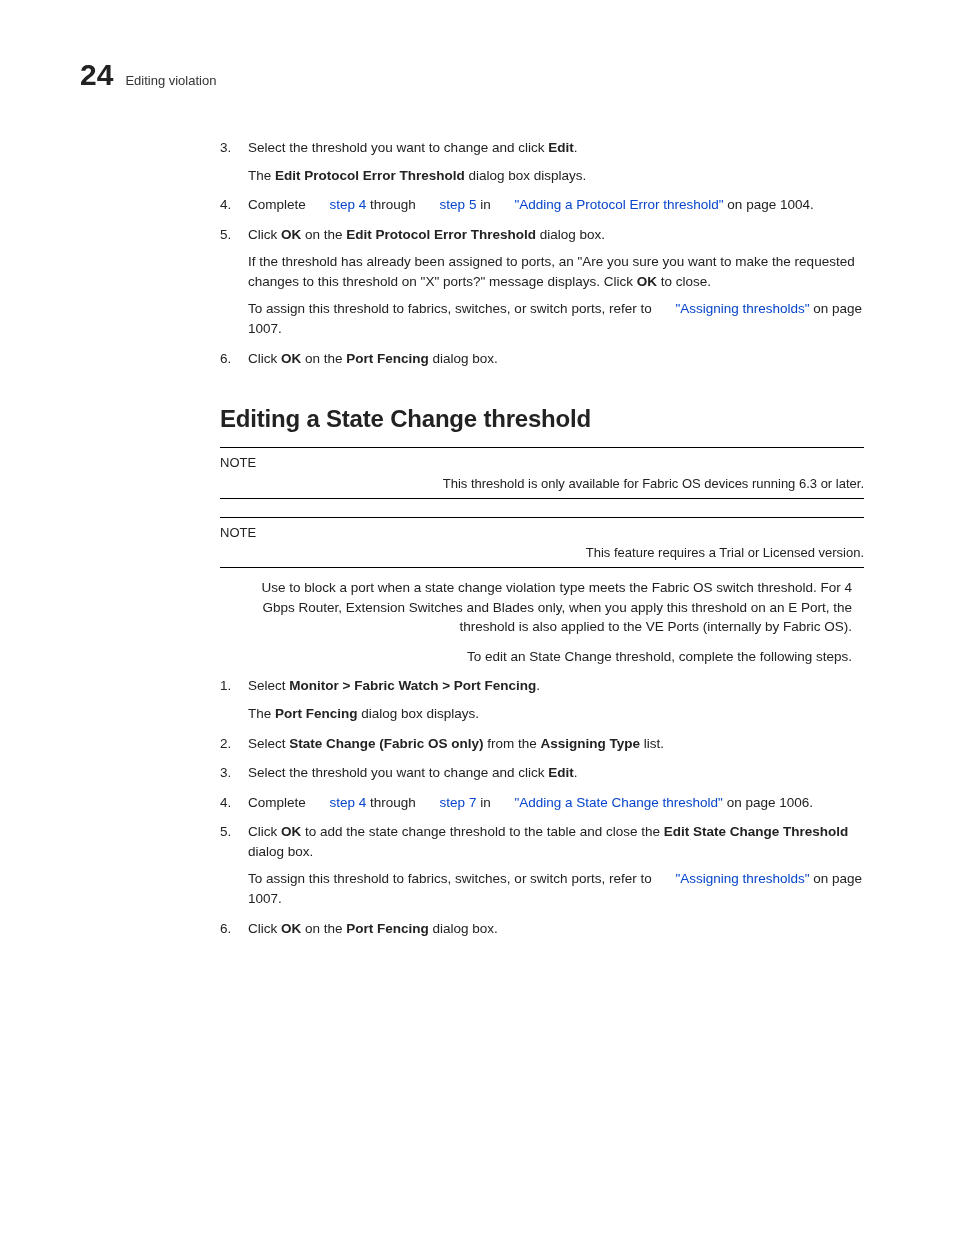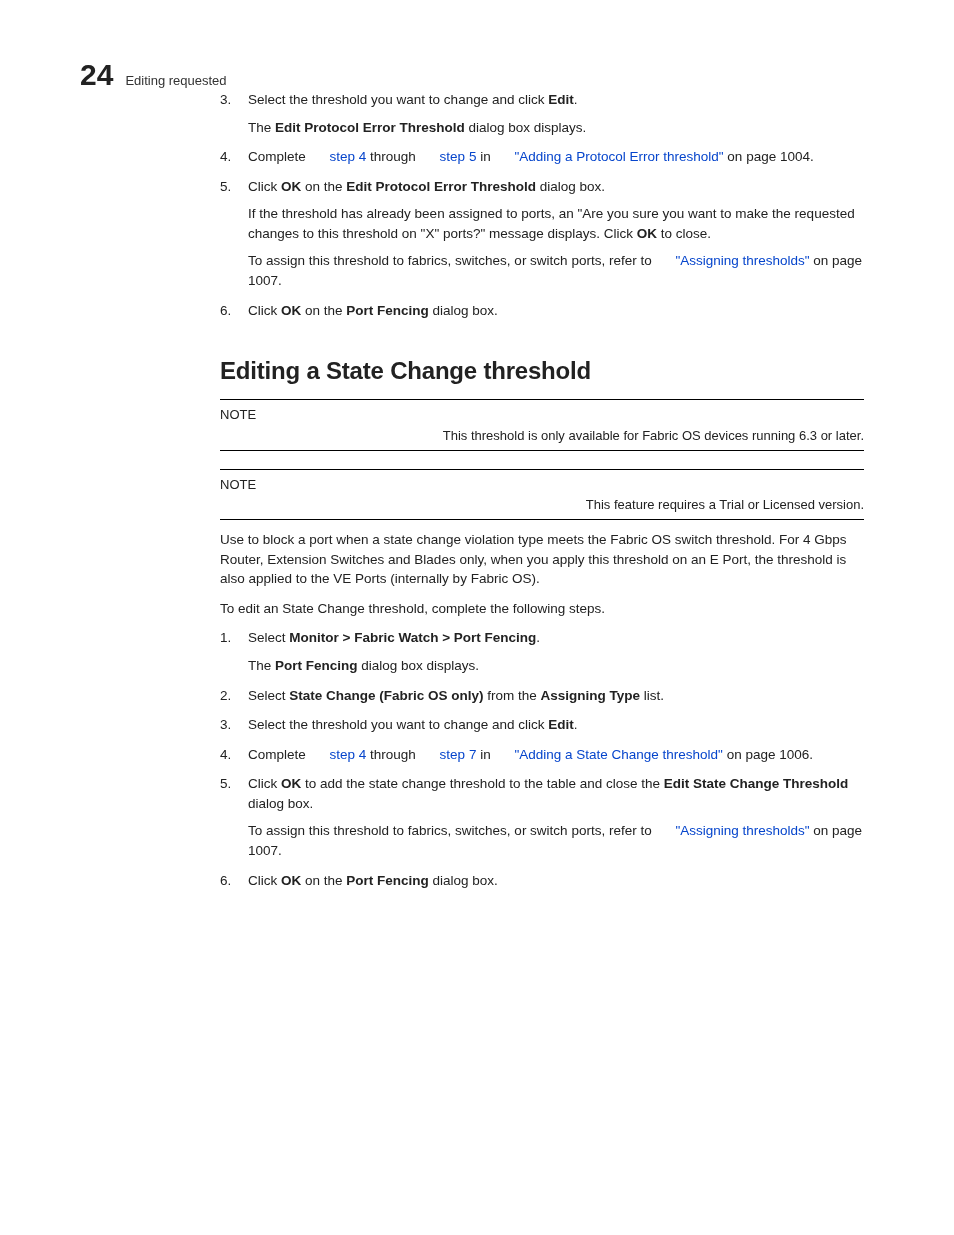--- a/index.html
+++ b/index.html
@@ -12,20 +12,21 @@
   }
   .page {
     padding: 60px 80px 60px 80px;
     box-sizing: border-box;
     width: 954px;
   }
   .running-head {
     display: flex;
     align-items: baseline;
     gap: 12px;
+    margin-bottom: 48px;
   }
   .chapnum {
     font-family: Arial, Helvetica, sans-serif;
     font-weight: 700;
     font-size: 30px;
     line-height: 1;
   }
   .chaptitle {
     font-size: 13px;
     color: #333;
@@ -98,31 +99,32 @@
     font-weight: 400;
     font-size: 13px;
     margin-top: 6px;
   }
   .note-body {
     font-size: 13px;
     margin: 2px 0 4px 0;
     text-align: right;
   }
   .para {
-    margin: 10px 0;
+    margin: 10px 12px;
+    text-align: right;
   }
 </style>
 </head>
 <body>
 
 <div class="page">
 
   <div class="running-head">
     <span class="chapnum">24</span>
-    <span class="chaptitle">Editing requested</span>
+    <span class="chaptitle">Editing violation</span>
   </div>
 
   <div class="content">
 
     <ol class="steps">
       <li>
         <span>Select the threshold you want to change and click </span><span class="bold">Edit</span><span>.</span>
         <div class="subp">
           <span>The </span><span class="bold">Edit Protocol Error Threshold</span><span> dialog box displays.</span>
         </div>

